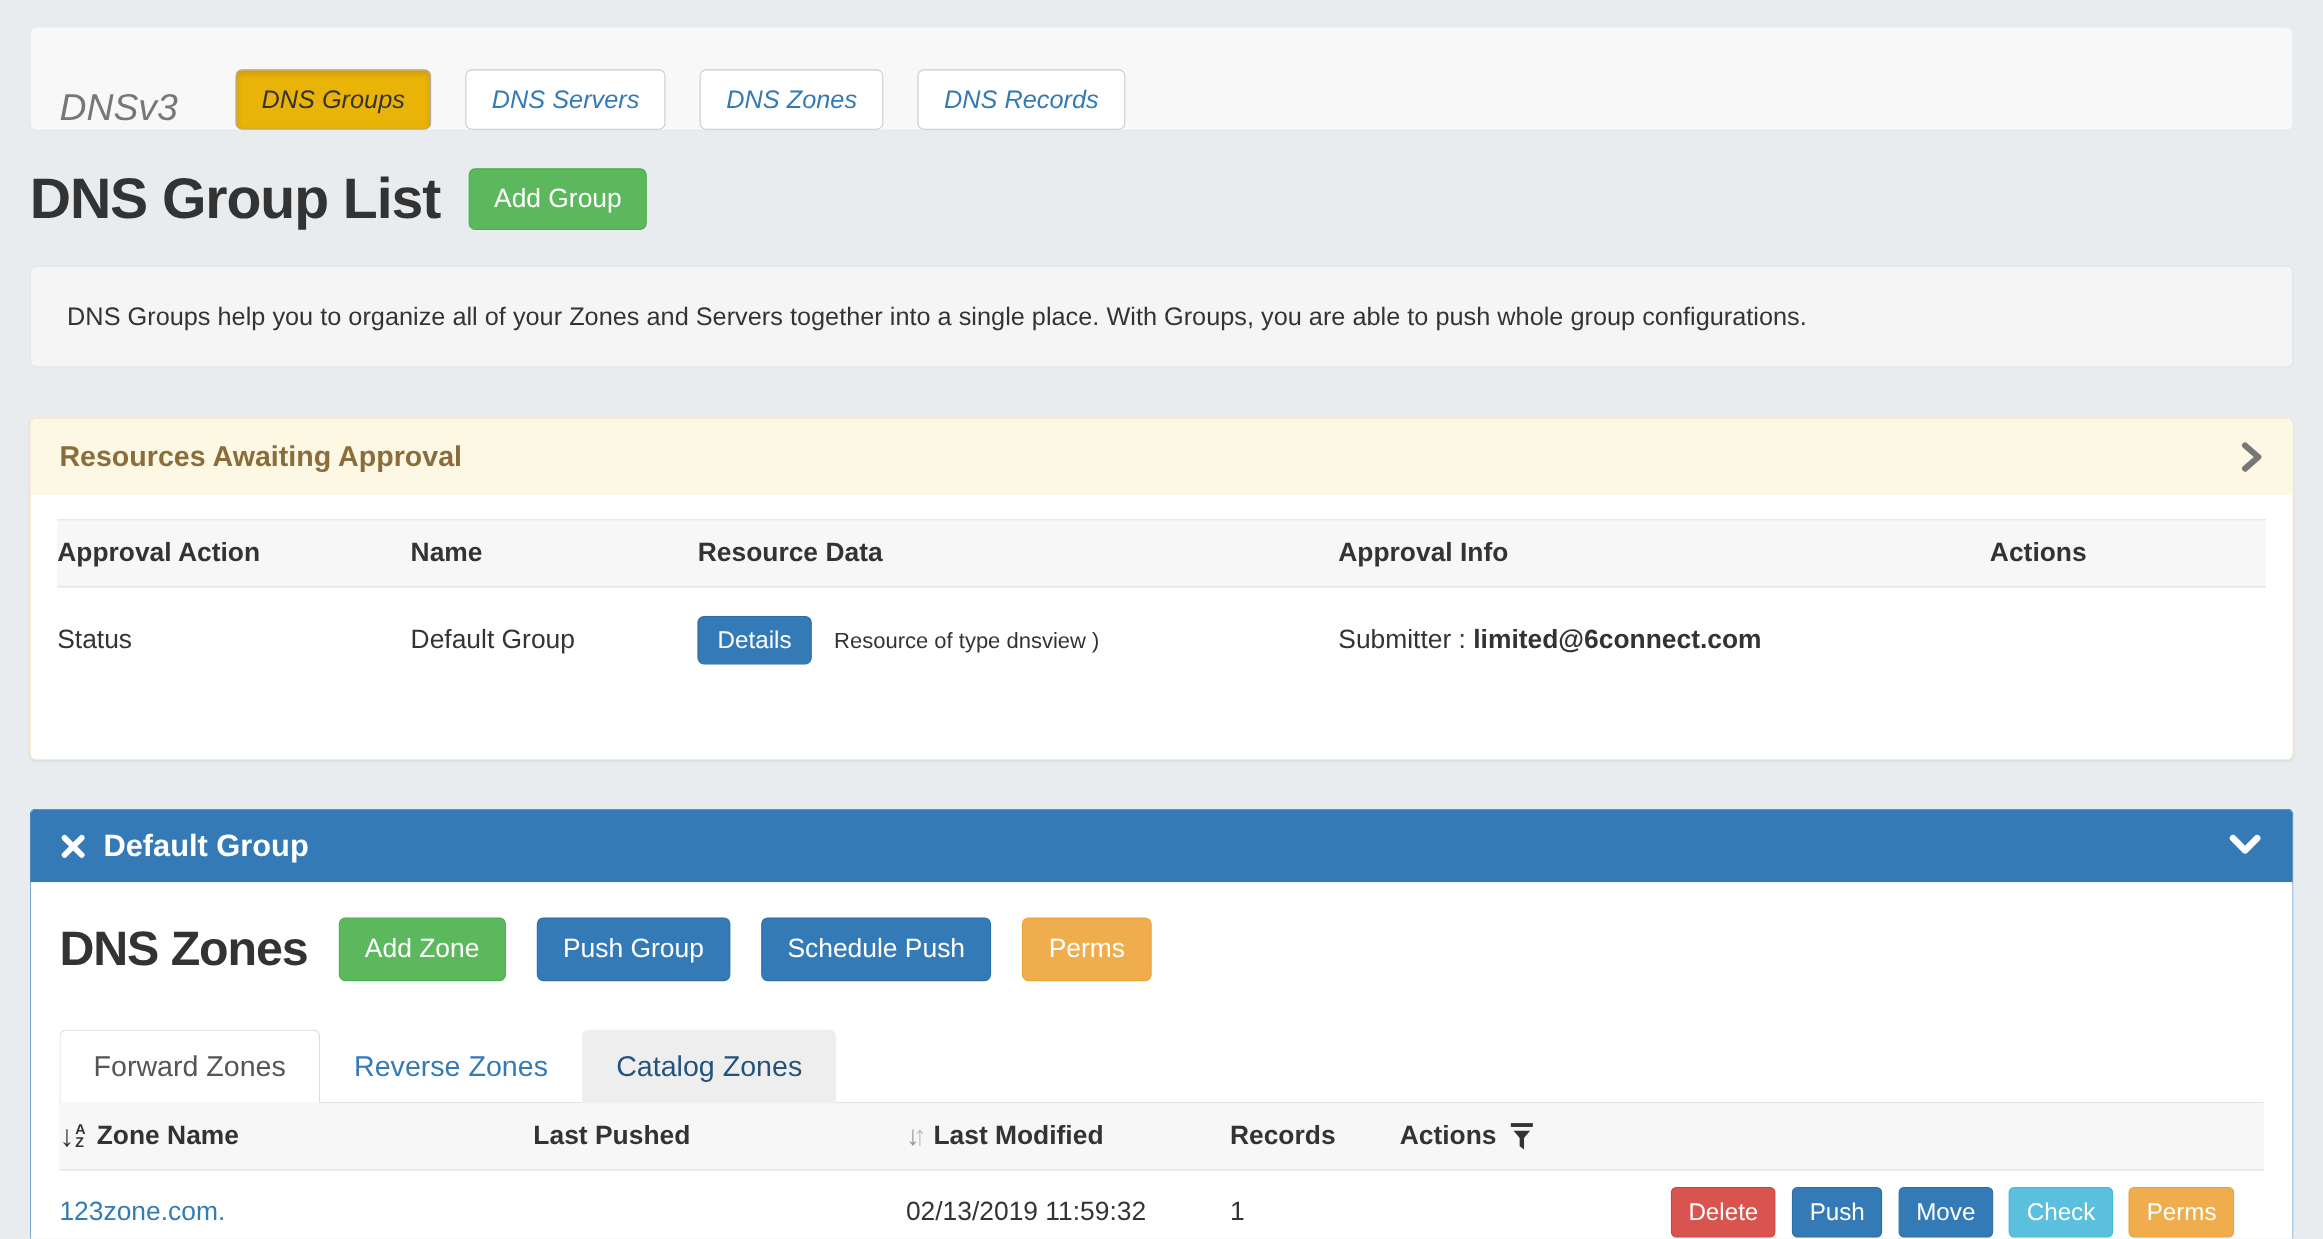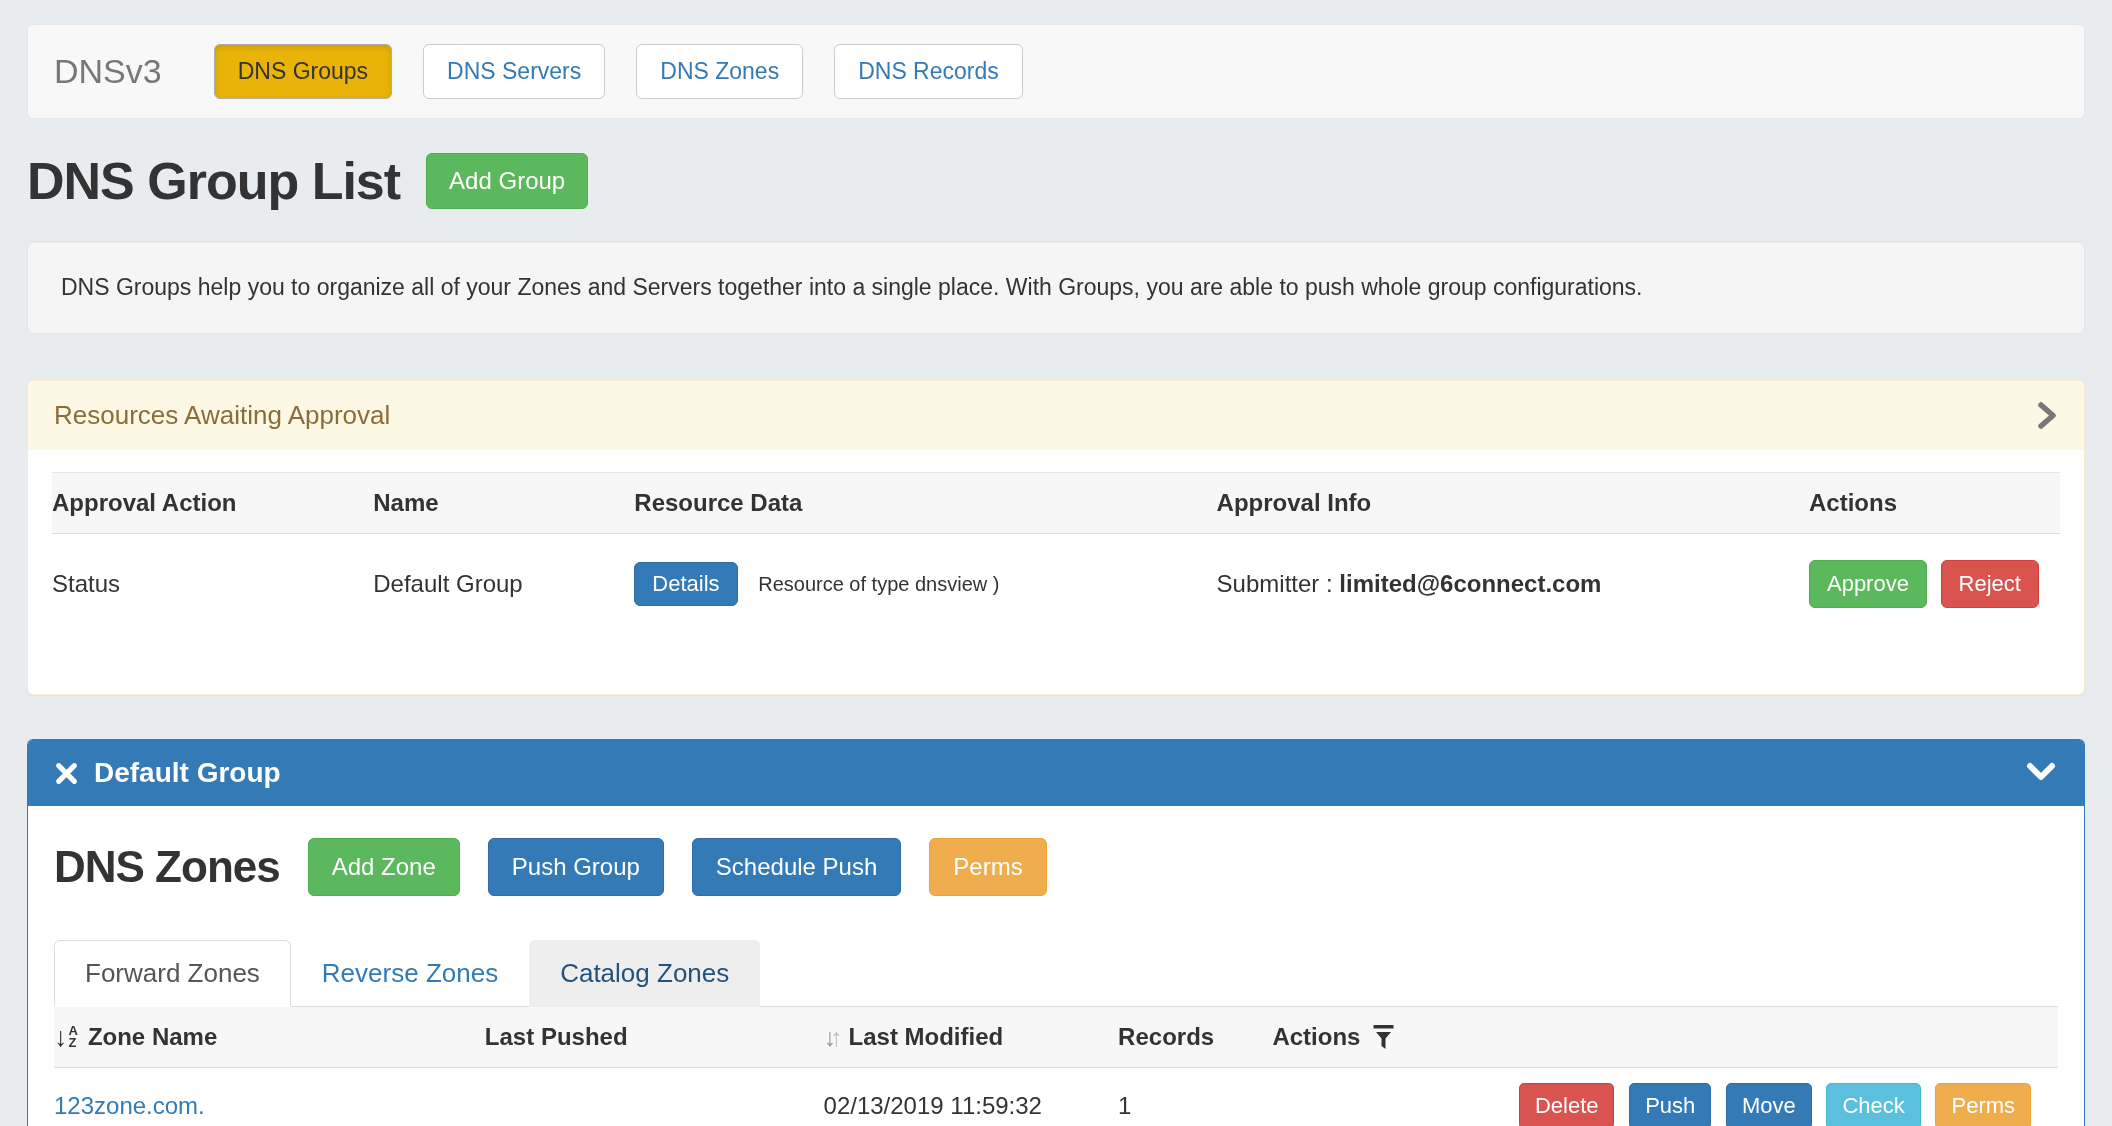--- a/index.html
+++ b/index.html
@@ -19,21 +19,21 @@
     background:var(--page-bg,#e8ecef);
     font-family:"Liberation Sans","DejaVu Sans",sans-serif;
     color:var(--text,#333);
   }
   .page{padding:0 27px;}
 
   
   .navbar{
     margin-top:24px;height:95px;background:var(--navbar-bg,#f8f8f8);
     border:1px solid var(--navbar-border,#e7e7e7);border-radius:6px;
-    display:flex;align-items:center;padding:0 26px;
+    display:flex;align-items:flex-end;padding:0 26px;font-style:italic;
   }
   .brand{font-size:34px;color:var(--brand-text,#777);margin-right:52px;}
   .nav-btn{
     font-size:23px;padding:13px 23px;border-radius:6px;margin-right:31px;
     background:#fff;border:1px solid #ccc;color:var(--link,#337ab7);
     cursor:pointer;text-decoration:none;display:inline-block;
   }
   .nav-btn.active{
     background:#eab308;border-color:#adadad;color:var(--text,#333);
     box-shadow:inset 0 3px 6px rgba(0,0,0,.12);
@@ -60,21 +60,21 @@
     border:1px solid var(--well-border,#e3e3e3);border-radius:6px;
     padding:32px 33px;font-size:23px;color:var(--text,#333);
     box-shadow:inset 0 1px 1px rgba(0,0,0,.04);
   }
 
   
   .panel{border-radius:6px;background:#fff;box-shadow:0 1px 2px rgba(0,0,0,.05);}
   .approval-panel{margin-top:46px;border:1px solid var(--approval-panel-border,#faebcc);}
   .approval-header{
     background:var(--approval-header-bg,#fcf8e3);color:var(--approval-header-text,#8a6d3b);
-    font-size:26px;font-weight:normal;padding:19px 26px;border-radius:5px 5px 0 0;
+    font-size:26px;font-weight:bold;padding:19px 26px;border-radius:5px 5px 0 0;
     display:flex;align-items:center;justify-content:space-between;cursor:pointer;
   }
   .approval-body{padding:22px 24px 60px;}
 
   .tbl{width:100%;}
   .tr{display:flex;align-items:center;}
   .td{padding:26px 10px 26px 0;font-size:24px;}
   .th{font-weight:bold;font-size:24px;padding:16px 10px 16px 0;display:flex;align-items:center;}
   .thead{
     background:var(--table-header-bg,#f7f7f7);
@@ -175,24 +175,20 @@
         <div class="tr">
           <div class="td a-c1">Status</div>
           <div class="td a-c2">Default Group</div>
           <div class="td a-c3">
             <button class="btn btn-primary details-btn">Details</button>
             <span class="resource-text">Resource of type dnsview )</span>
           </div>
           <div class="td a-c4 submitter">
             <span>Submitter : </span><b>limited@6connect.com</b>
           </div>
-          <div class="td a-c5">
-            <button class="btn btn-success approve-btn">Approve</button>
-            <button class="btn btn-danger reject-btn">Reject</button>
-          </div>
         </div>
       </div>
     </div>
   </section>
 
   <section class="group-panel">
     <header class="group-header">
       <span class="x-icon">
         <svg width="25" height="25" viewBox="0 0 24 24">
             <path d="M4.5 4.5 L19.5 19.5 M19.5 4.5 L4.5 19.5" stroke="#ffffff" stroke-width="5" stroke-linecap="round"></path>

